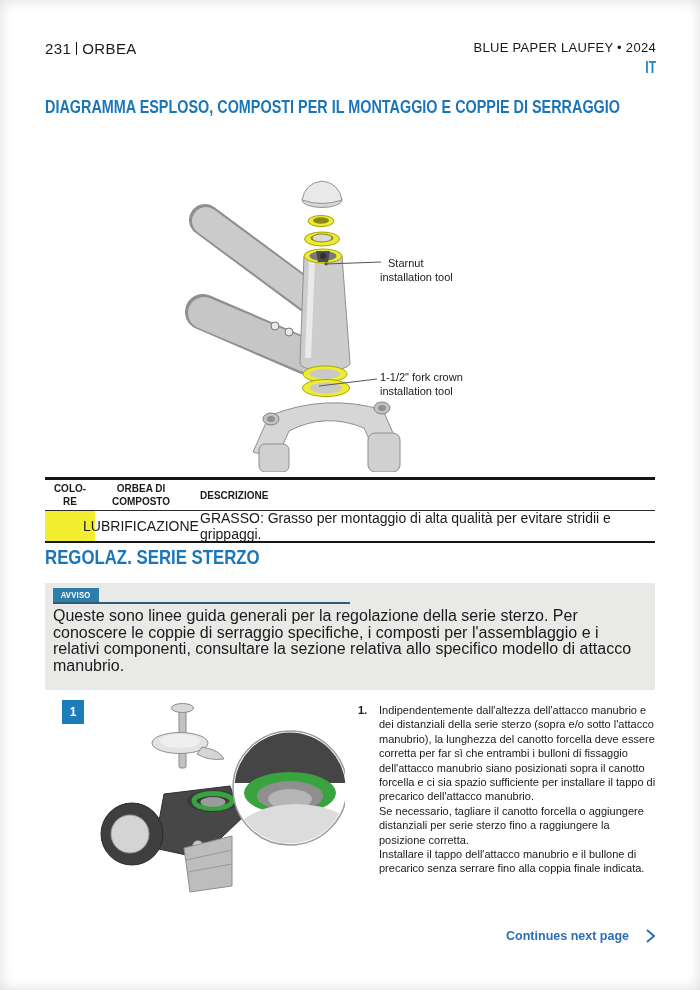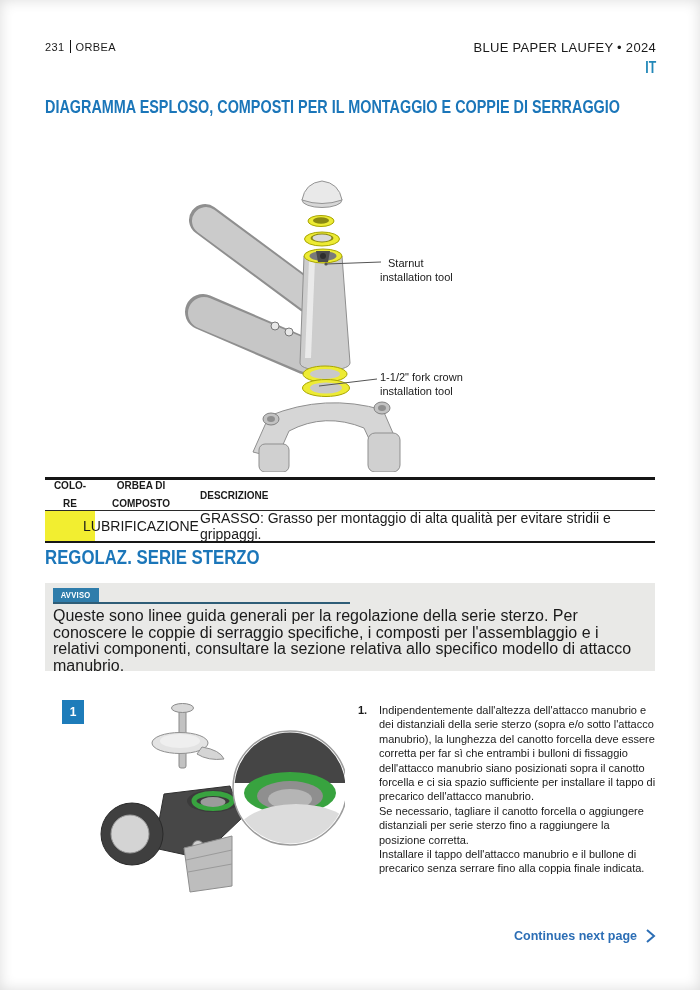--- a/index.html
+++ b/index.html
@@ -8,21 +8,21 @@
     background:#ffffff;
     font-family:"Liberation Sans", sans-serif;
     color:#1a1a1a;
   }
   .page{
     position:absolute;left:0;top:0;width:700px;height:990px;
     box-shadow: inset 0 0 14px rgba(0,0,0,.14);
     background:#ffffff;
   }
   
-  .hdr-left{position:absolute;left:45px;top:40px;font-size:11px;letter-spacing:.4px;display:flex;align-items:center;}
+  .hdr-left{position:absolute;left:45px;top:40px;font-size:15px;letter-spacing:.4px;display:flex;align-items:center;}
   .hdr-left .sep{display:inline-block;width:1px;height:13px;background:#111;margin:0 5px;}
   .hdr-right{position:absolute;right:44px;top:40px;font-size:13px;letter-spacing:.3px;}
   .lang{position:absolute;right:44px;top:58px;font-size:17px;font-weight:bold;color:#2187b8;
         transform:scaleX(.72);transform-origin:100% 50%;}
   .cond{display:inline-block;transform:scaleX(.8);transform-origin:0 50%;white-space:nowrap;}
   .title{position:absolute;left:45px;top:97px;font-size:18px;font-weight:bold;color:#1b76b9;}
   .sec-title{position:absolute;left:45px;top:545px;font-size:21px;font-weight:bold;color:#1b76b9;}
 
   
   .diagram{position:absolute;left:185px;top:150px;width:335px;height:322px;}
@@ -31,42 +31,42 @@
   
   .tbl{position:absolute;left:45px;top:477px;width:610px;border-top:3px solid #161616;border-bottom:2px solid #161616;font-size:10px;}
   .tbl .hrow{display:flex;border-bottom:1px solid #2a2a2a;height:30px;align-items:center;font-weight:bold;}
   .tbl .drow{display:flex;height:30px;align-items:stretch;}
   .c1{width:50px;flex:0 0 50px;text-align:center;}
   .c2{width:92px;flex:0 0 92px;text-align:center;}
   .c3{flex:1;padding-left:13px;text-align:left;}
   .tbl .drow .c2,.tbl .drow .c3{display:flex;align-items:center;font-size:14px;}
   .tbl .drow .c2{justify-content:center;}
   .swatch{background:#f2ee30;height:100%;}
-  .pre{white-space:pre-line;line-height:18px;}
-
-  
-  .notice{position:absolute;left:45px;top:583px;width:610px;height:88px;background:#e9e9e7;}
+  .pre{white-space:pre-line;line-height:13px;}
+
+  
+  .notice{position:absolute;left:45px;top:583px;width:610px;height:107px;background:#e9e9e7;}
   .notice-badge{position:absolute;left:8px;top:5px;width:46px;height:14px;background:#2f7dab;color:#fff;
       font-size:9px;font-weight:bold;display:flex;align-items:center;justify-content:center;letter-spacing:.3px;}
   .notice-badge span{display:inline-block;transform:scaleX(.85);}
   .notice-rule{position:absolute;left:8px;top:19px;width:297px;height:0;border-bottom:2px solid #2e5d77;}
   .notice p{margin:0;padding:0 8px;font-size:16px;line-height:16.5px;}
   .notice .p1{position:absolute;left:0;top:25px;right:0;}
   .notice .p2{position:absolute;left:0;top:76px;right:0;}
 
   
   .step-badge{position:absolute;left:62px;top:700px;width:22px;height:24px;background:#1d7cba;color:#fff;
       font-size:12px;font-weight:bold;display:flex;align-items:center;justify-content:center;}
   .stem-illu{position:absolute;left:80px;top:698px;width:265px;height:195px;}
   .step-text{position:absolute;left:358px;top:703px;width:298px;font-size:11px;line-height:14.4px;}
   .step-text .marker{position:absolute;left:0;top:0;font-weight:bold;}
   .step-text .body{margin-left:21px;white-space:pre-line;}
 
   
-  .footer{position:absolute;right:44px;top:928px;display:flex;align-items:center;gap:8px;
+  .footer{position:absolute;right:44px;top:928px;display:flex;align-items:center;gap:16px;
       color:#2c6eb5;font-size:12.5px;font-weight:bold;cursor:pointer;}
 </style>
 </head>
 <body>
 
 <div class="page">
 
   <div class="hdr-left">
     <span>231</span>
     <span class="sep"></span>

